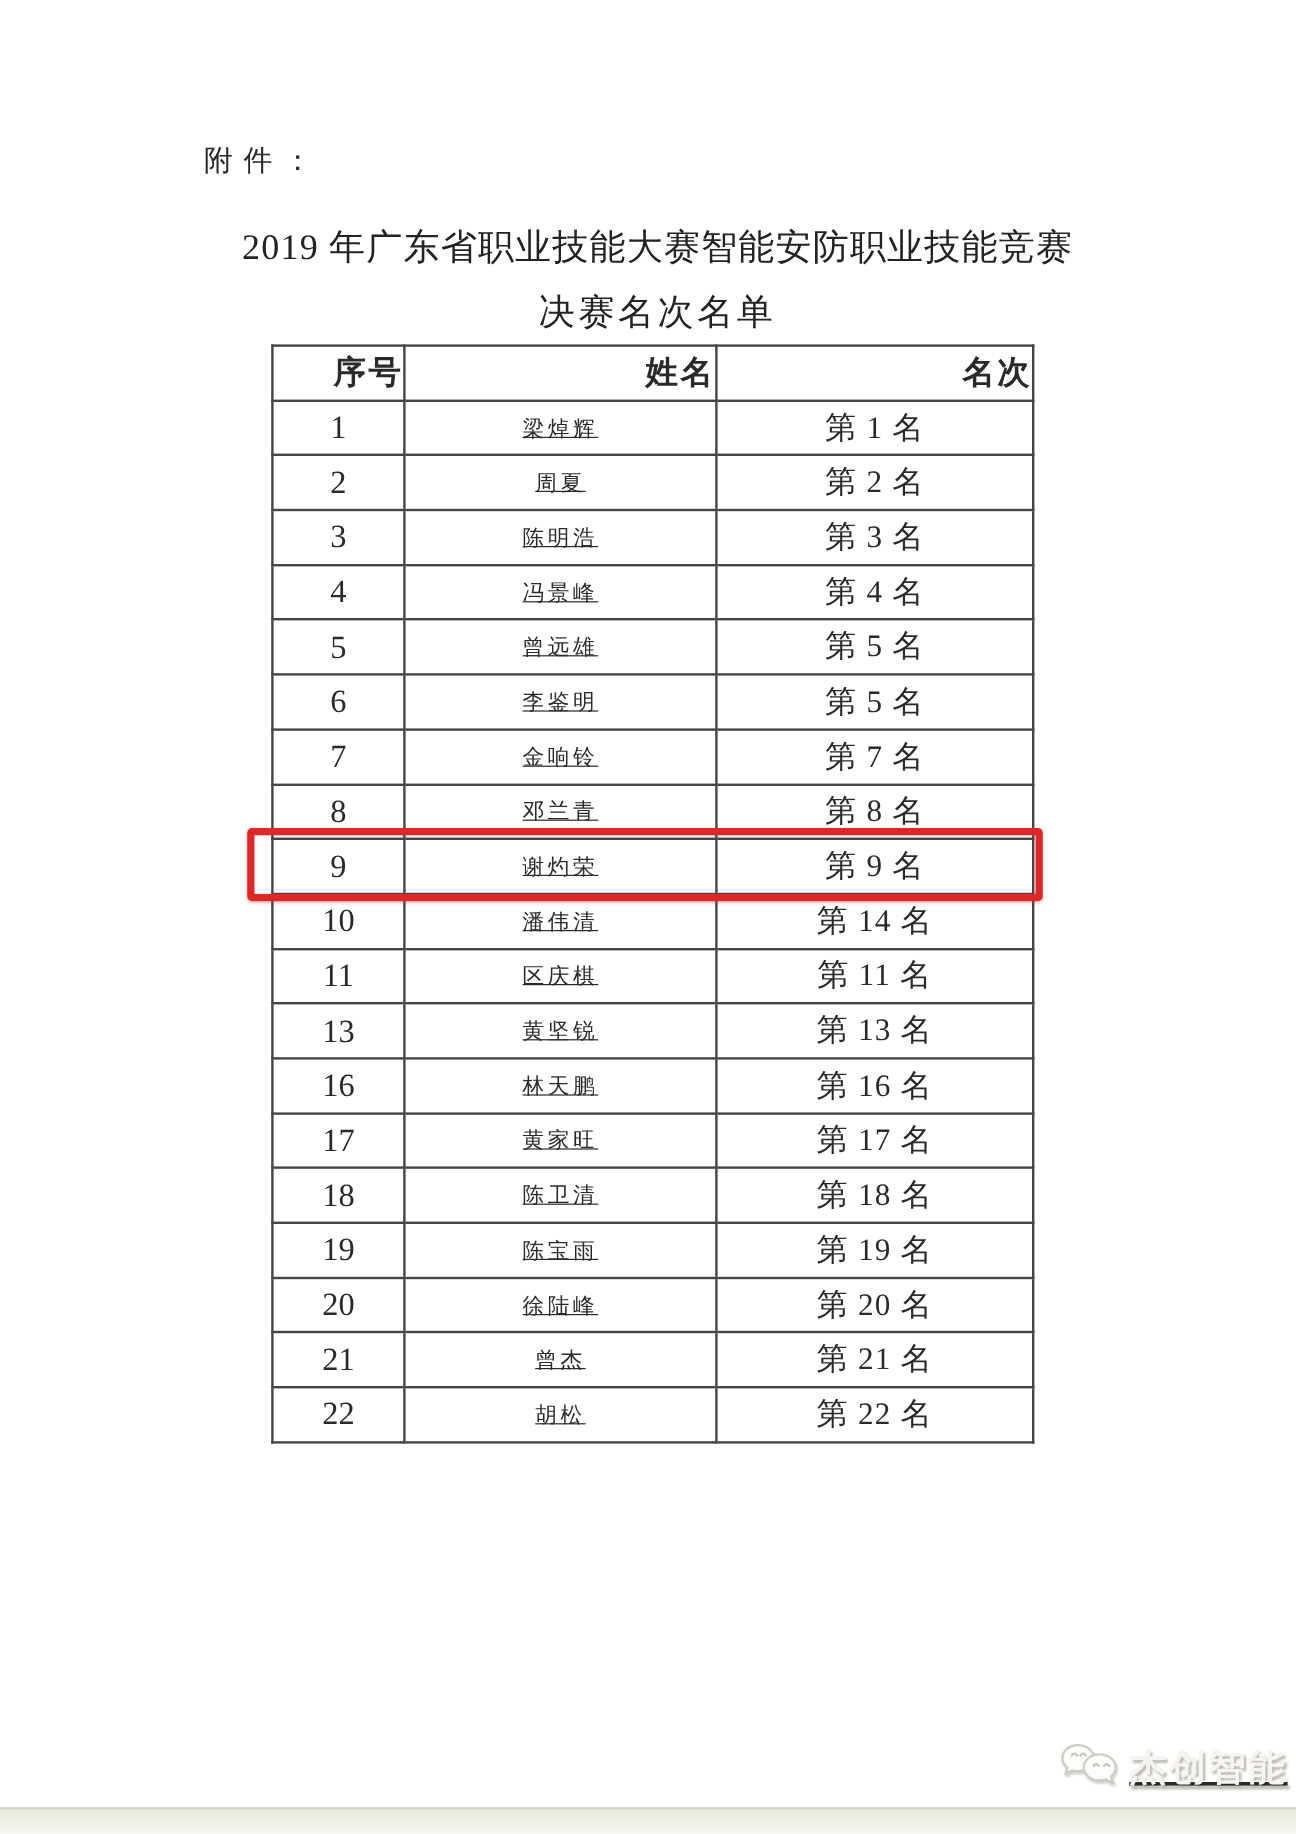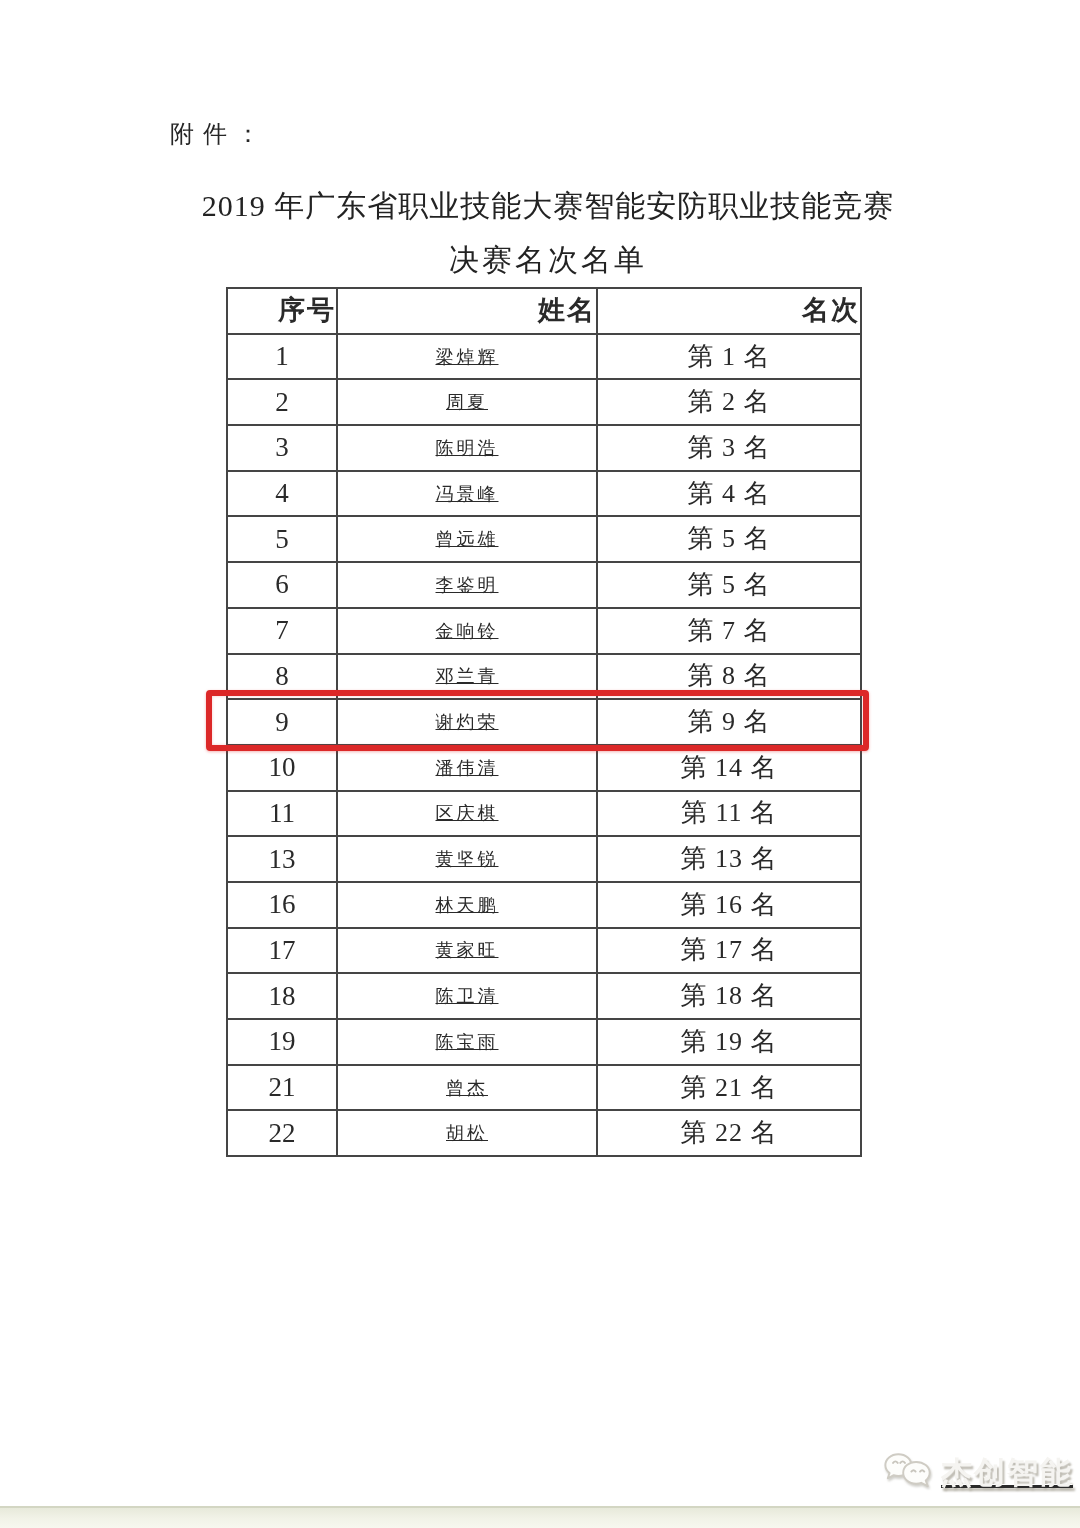--- a/index.html
+++ b/index.html
@@ -226,20 +226,25 @@
   </tr>
       <tr>
     <td class="cell-no">18</td>
     <td class="cell-name">陈卫清</td>
     <td class="cell-rank">第 18 名</td>
   </tr>
       <tr>
     <td class="cell-no">19</td>
     <td class="cell-name">陈宝雨</td>
     <td class="cell-rank">第 19 名</td>
+  </tr>
+      <tr>
+    <td class="cell-no">20</td>
+    <td class="cell-name">徐陆峰</td>
+    <td class="cell-rank">第 20 名</td>
   </tr>
       <tr>
     <td class="cell-no">21</td>
     <td class="cell-name">曾杰</td>
     <td class="cell-rank">第 21 名</td>
   </tr>
       <tr>
     <td class="cell-no">22</td>
     <td class="cell-name">胡松</td>
     <td class="cell-rank">第 22 名</td>

